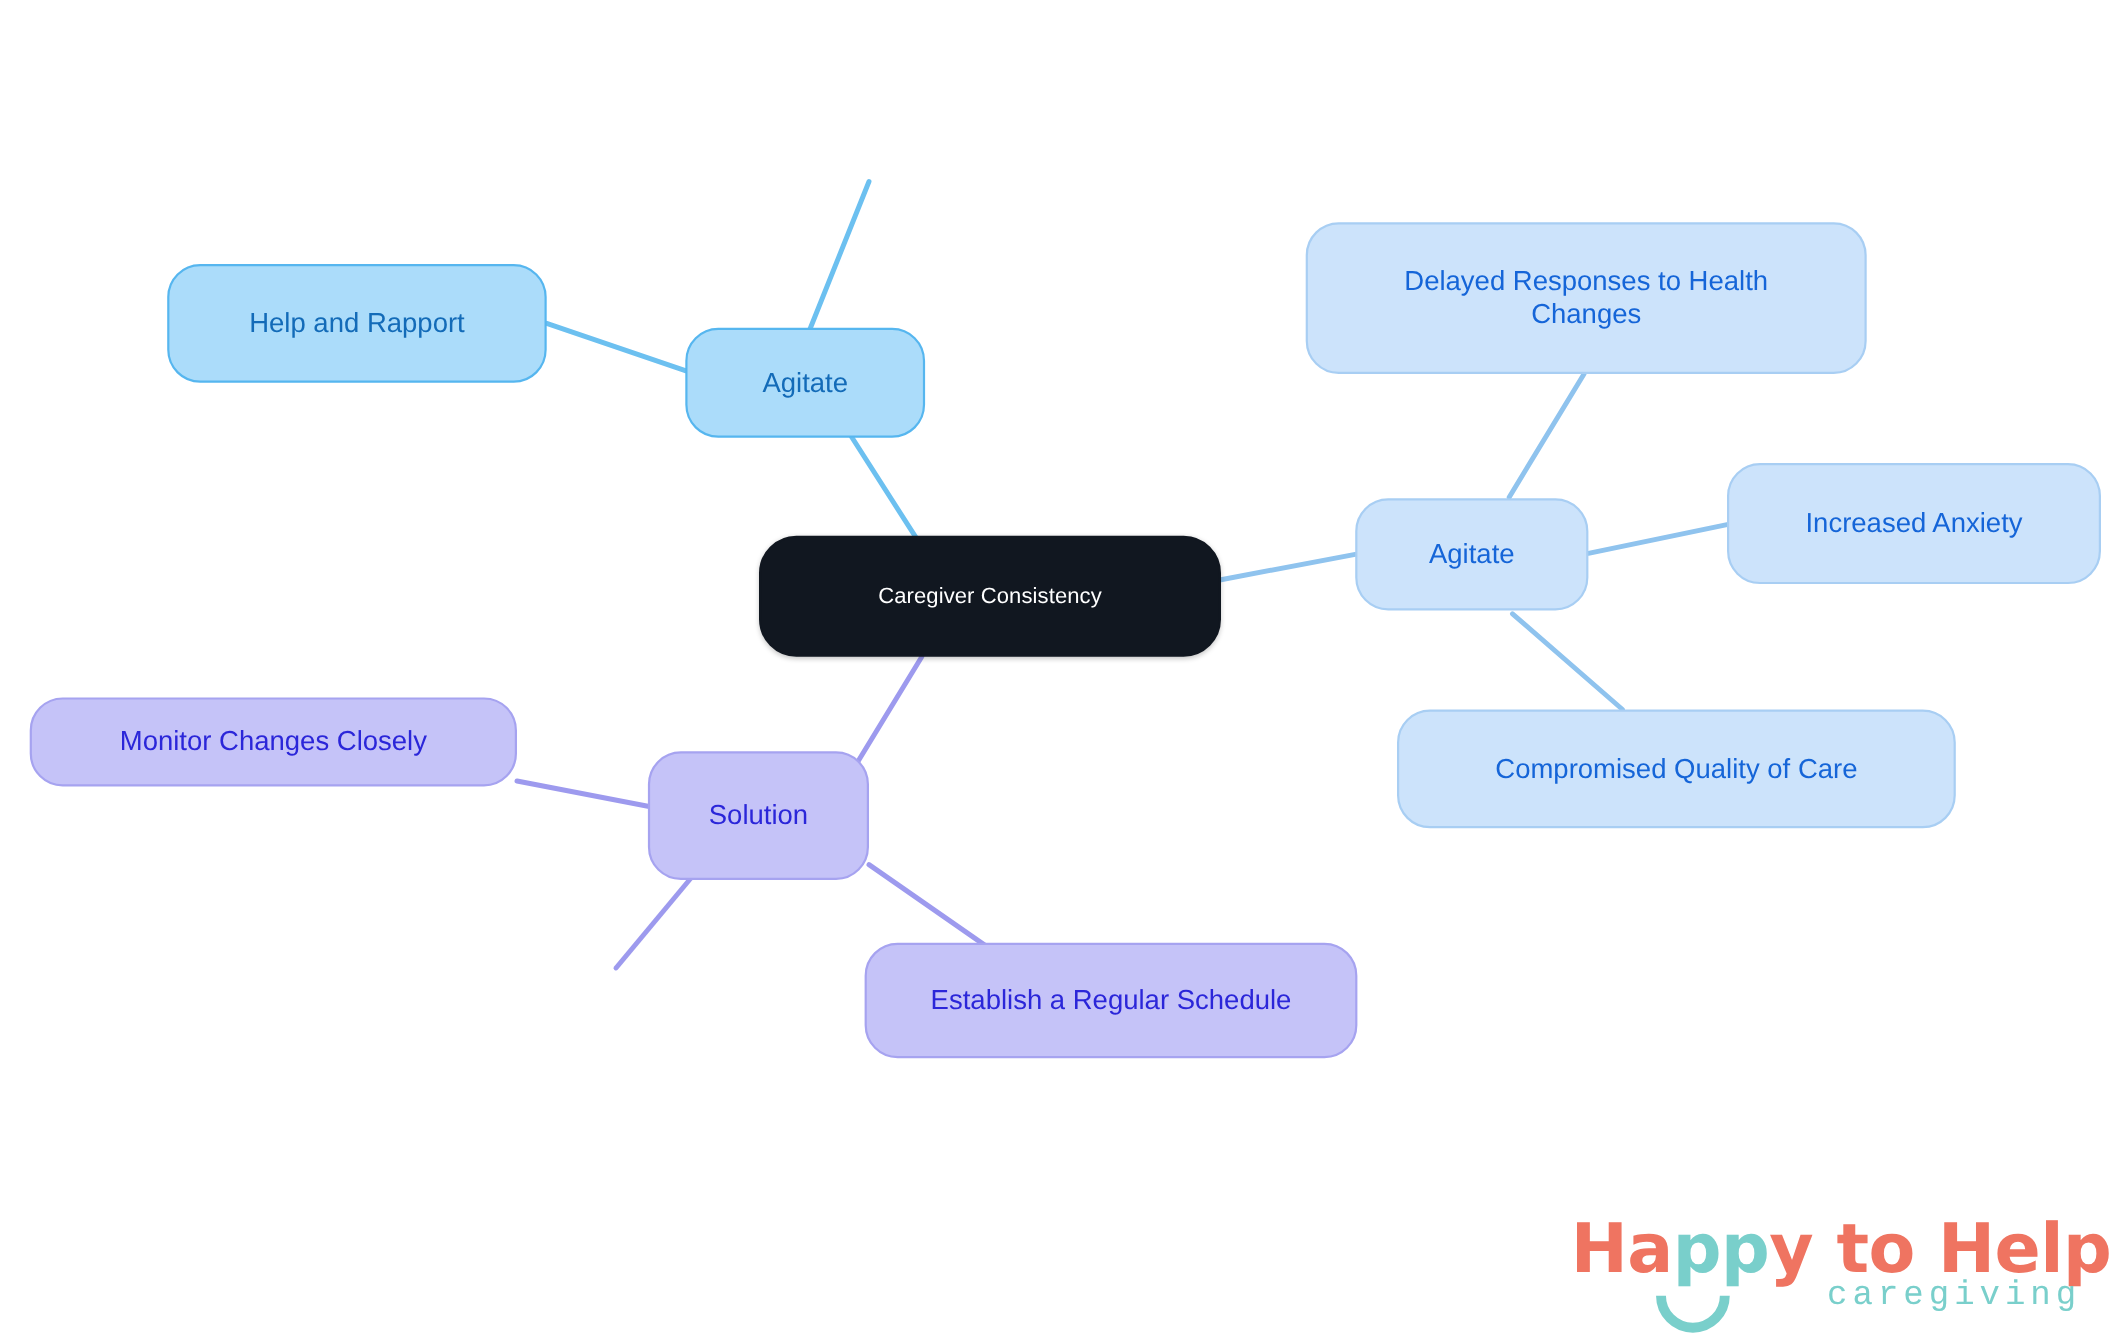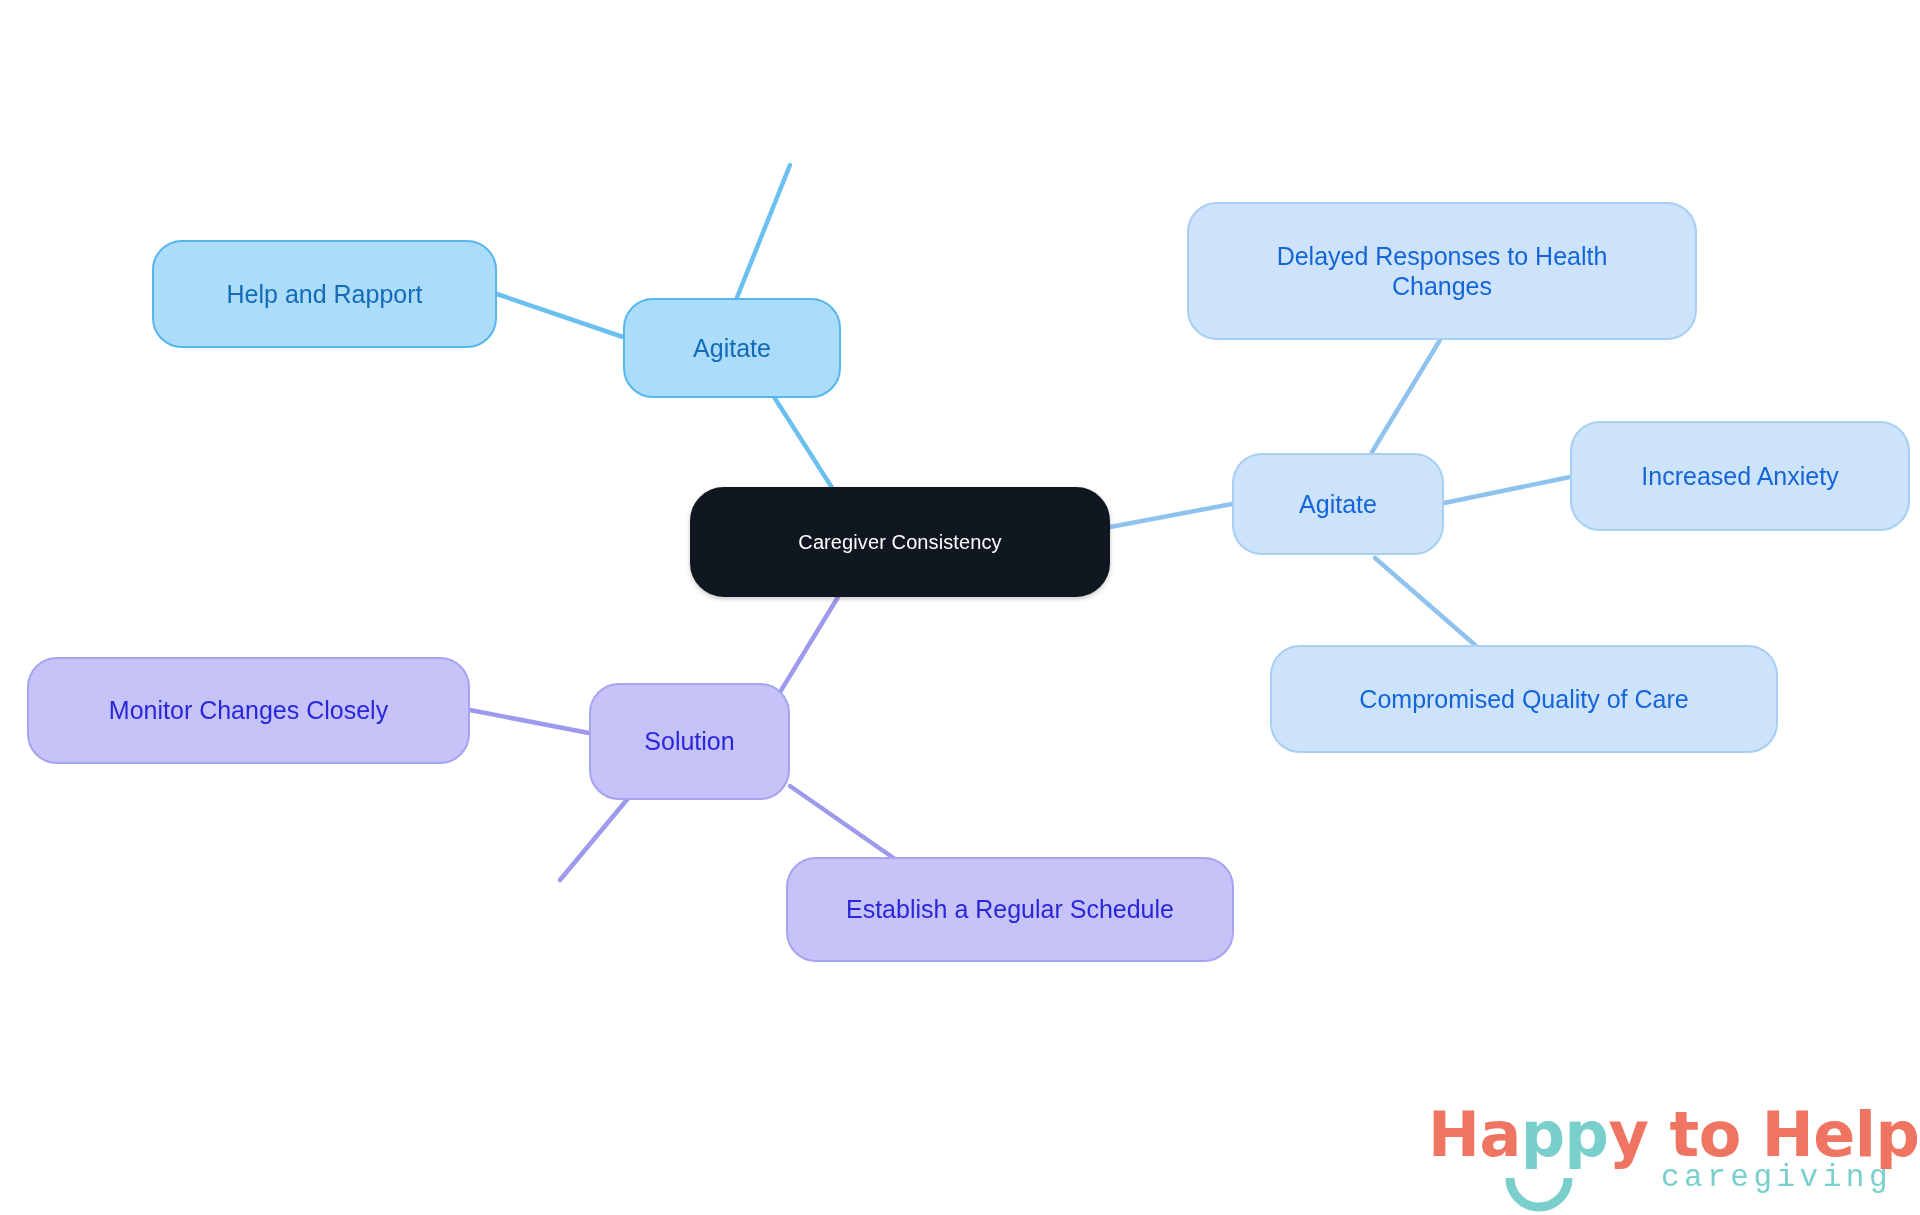--- a/index.html
+++ b/index.html
@@ -158,21 +158,21 @@
 
   <div class="node blue-pale" style="left:1187px; top:202px; width:510px; height:138px;">Delayed Responses to Health
 Changes</div>
 
   <div class="node blue-pale" style="left:1570px; top:421px; width:340px; height:110px;">Increased Anxiety</div>
 
   <div class="node blue-pale" style="left:1270px; top:645px; width:508px; height:108px;">Compromised Quality of Care</div>
 
   <div class="node purple" style="left:589px; top:683px; width:201px; height:117px;">Solution</div>
 
-  <div class="node purple" style="left:27px; top:657px; width:443px; height:107px;text-align:center;">Monitor Changes Closely</div>
+  <div class="node purple" style="left:27px; top:634px; width:443px; height:81px;text-align:center;">Monitor Changes Closely</div>
 
 
   <div class="node purple" style="left:786px; top:857px; width:448px; height:105px;">Establish a Regular Schedule</div>
 
   <div id="logo">
     <div class="logo-main"><span>Ha</span><span class="teal">pp</span><span>y</span><span> to Help</span></div>
 
     <svg width="470" height="112">
       <path d="M 82 62 A 29 29 0 0 0 140 62" fill="none" stroke="#79CFCB" stroke-width="9" stroke-linecap="butt" transform="translate(0,18)"></path>
     </svg>

